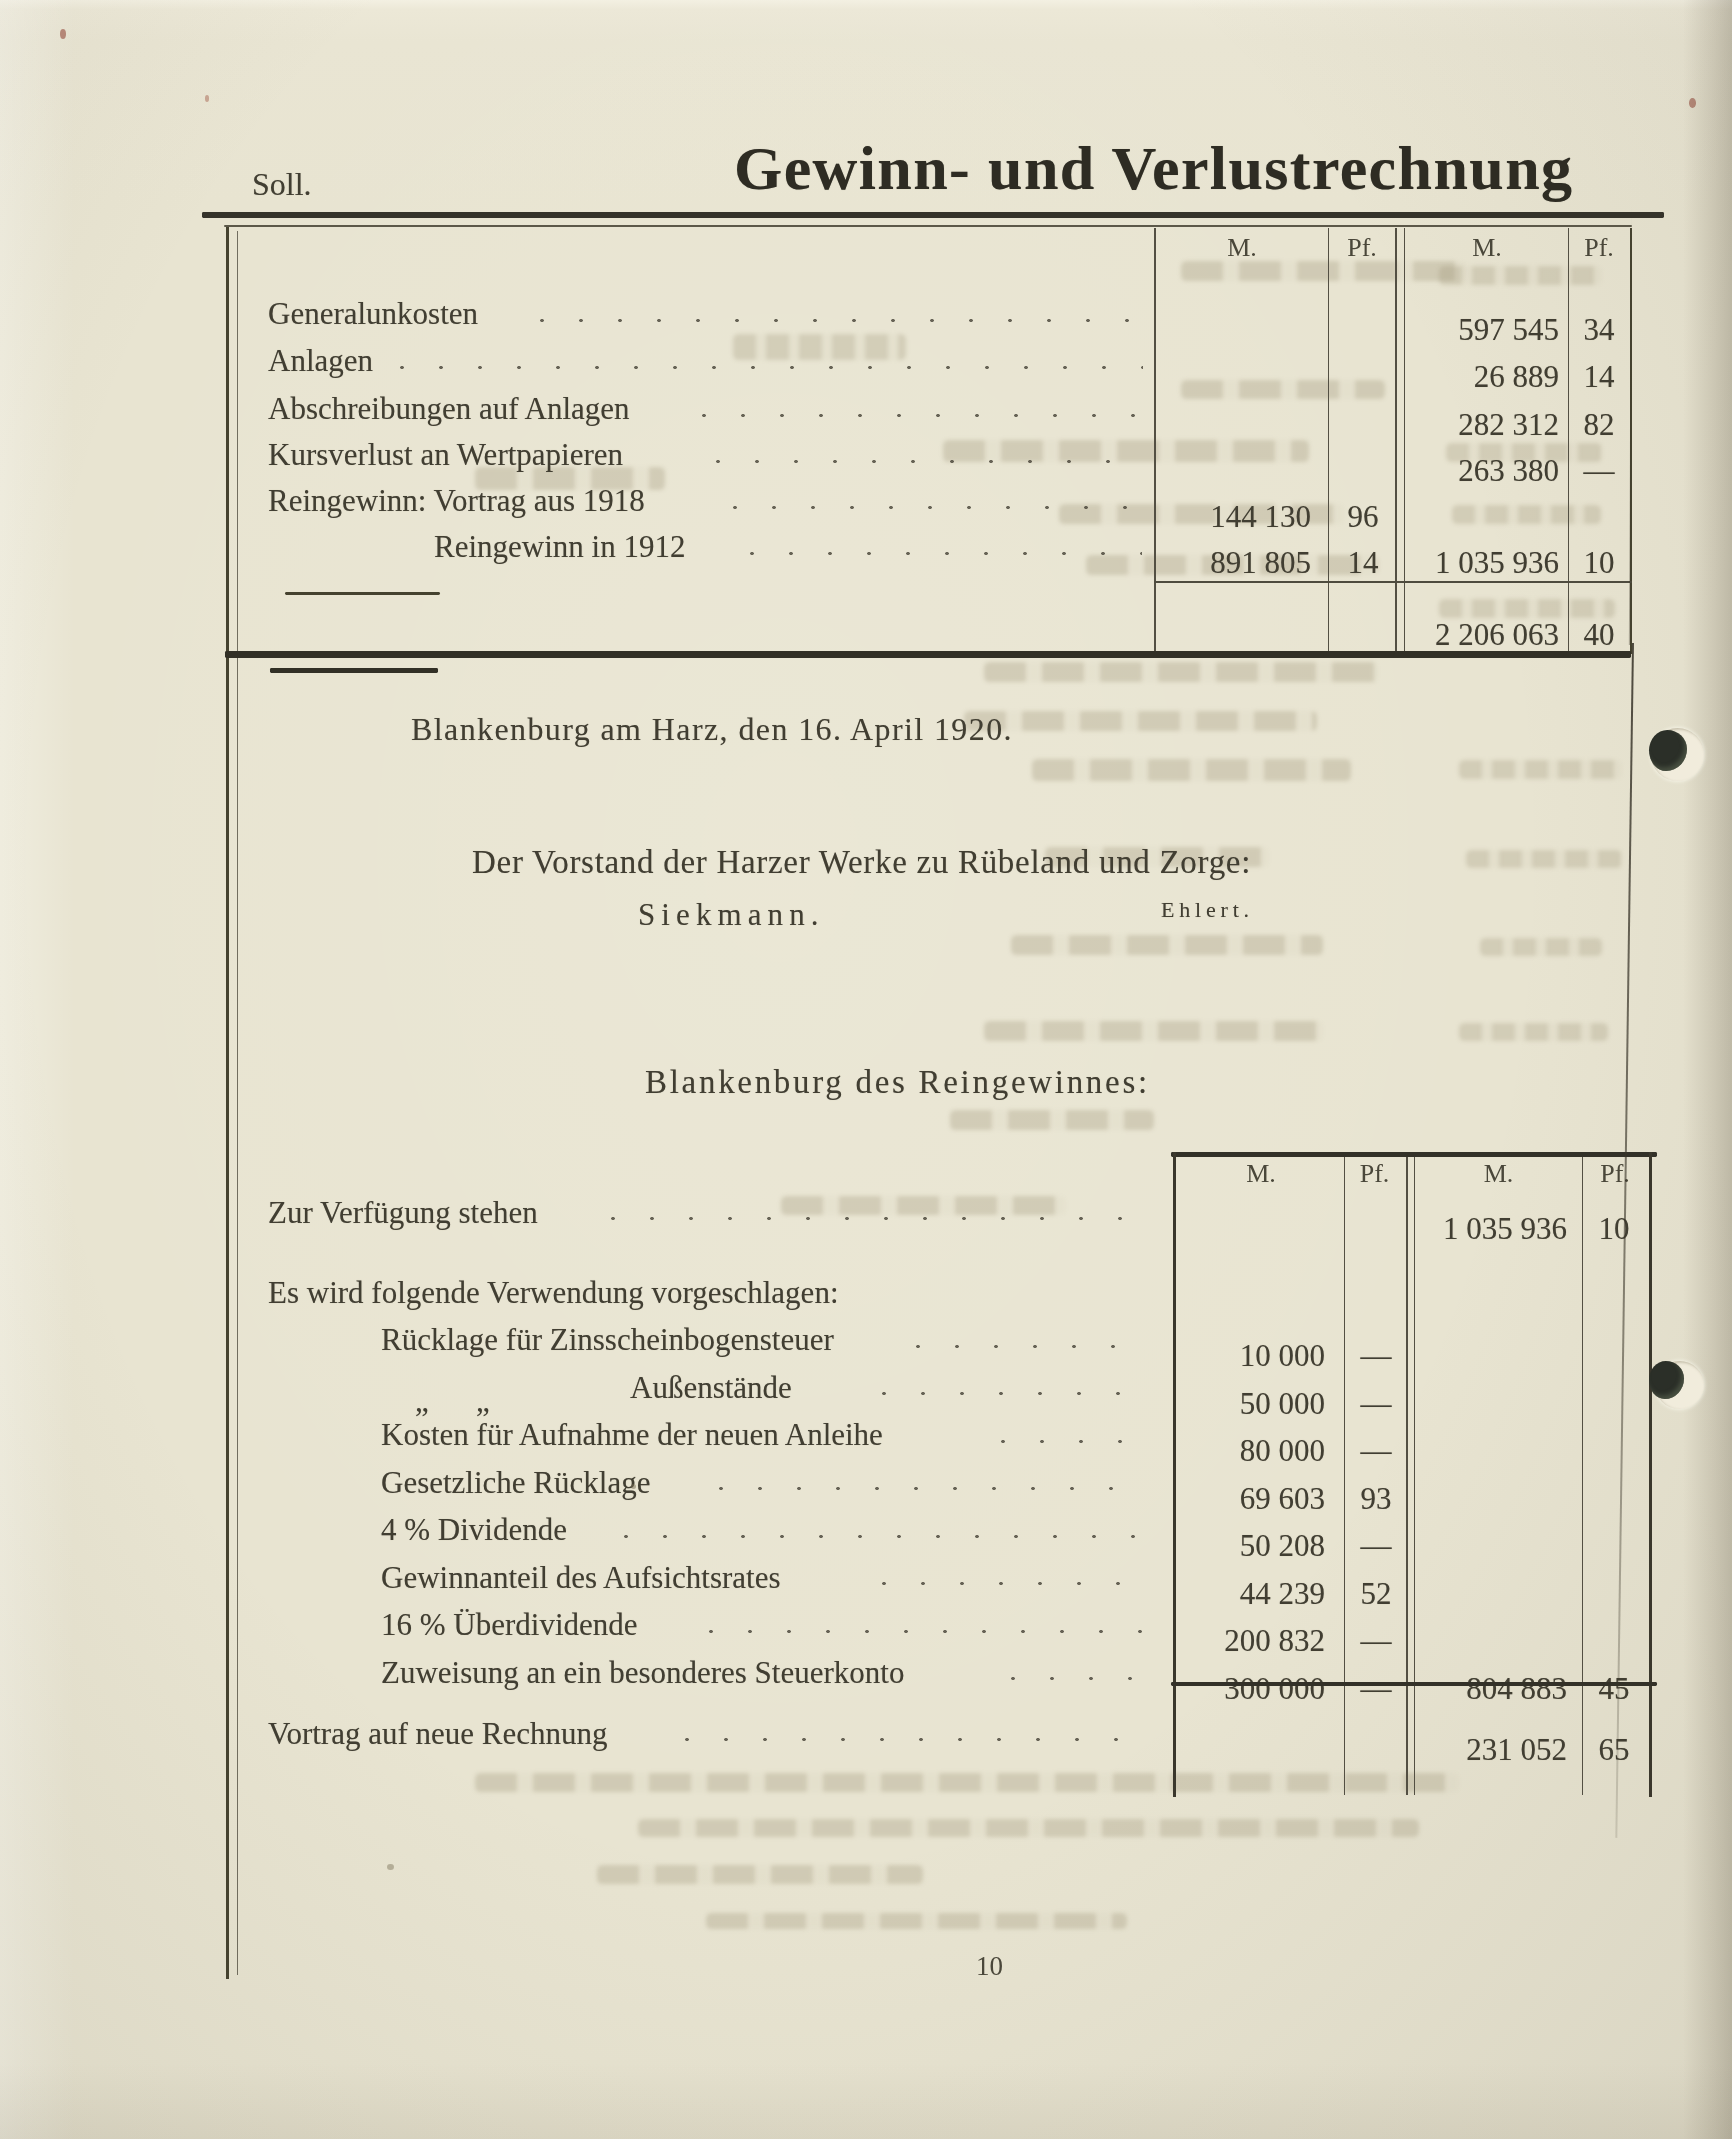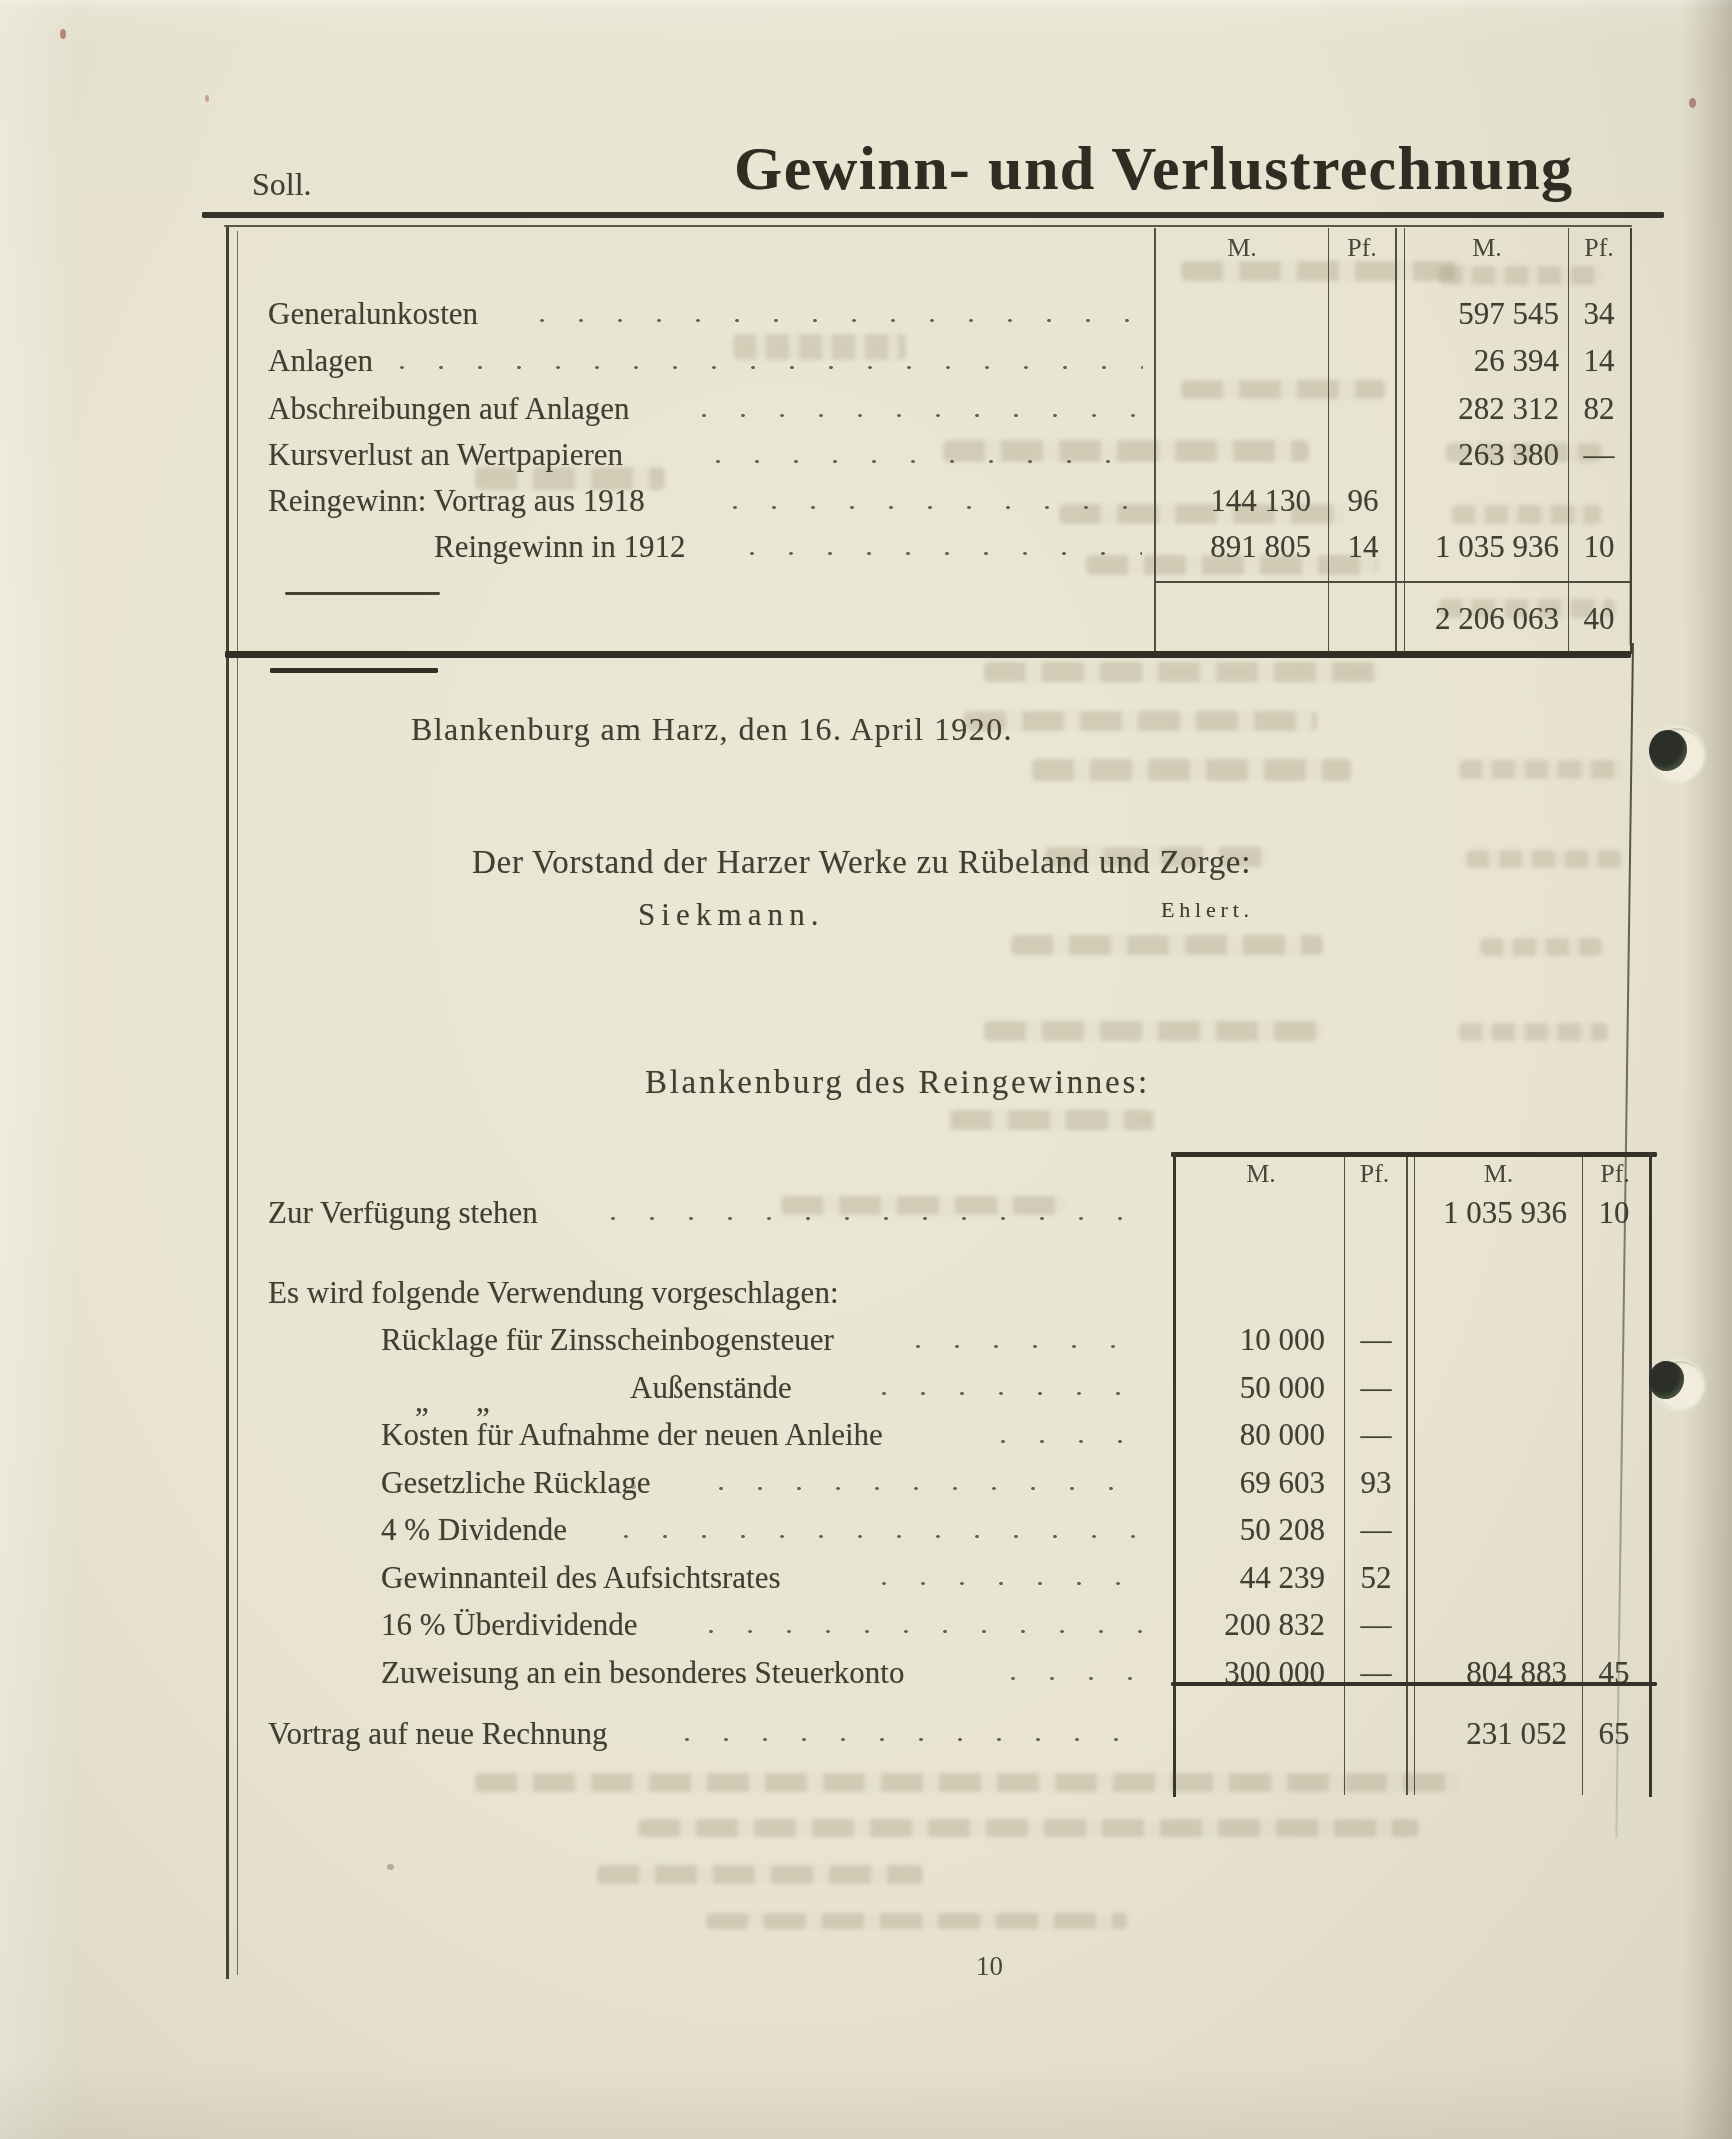--- a/index.html
+++ b/index.html
@@ -47,21 +47,21 @@
   #t1-mid-money{left:1154px;top:581px;width:478px;height:2px;background:#4e4b3e;}
   #t1-mid-label{left:285px;top:592px;width:155px;height:3.4px;background:#45422f;}
   #t1-bottom{left:225px;top:651px;width:1406px;height:6.8px;background:#323026;}
   #t1-bottom-short{left:270px;top:668px;width:168px;height:4.8px;background:#323026;}
 
   .colhead{position:absolute;font-size:26px;text-align:center;color:#4a473a;}
   .t1h{top:233px;}
   .t2h{top:1159px;}
 
   .row-label{position:absolute;font-size:31px;}
-  .cell{position:absolute;font-size:31px;}
+  .cell{position:absolute;font-size:31px;margin-top:16px;}
   .m1a{left:1158px;width:153px;text-align:right;}   
   .p1a{left:1332px;width:62px;text-align:center;}
   .m2a{left:1408px;width:151px;text-align:right;}
   .p2a{left:1569px;width:60px;text-align:center;}
 
   .m1b{left:1178px;width:147px;text-align:right;}   
   .p1b{left:1348px;width:56px;text-align:center;}
   .m2b{left:1416px;width:151px;text-align:right;}
   .p2b{left:1583px;width:62px;text-align:center;}
 
@@ -165,21 +165,21 @@
   <div class="colhead t1h" style="left:1406px;width:162px">M.</div>
   <div class="colhead t1h" style="left:1568px;width:62px">Pf.</div>
 
   <div class="row-label ink" style="left:268px;top:296px">Generalunkosten</div>
   <div class="leader" style="left:540px;top:318px;width:604px"></div>
   <div class="cell ink m2a" style="top:296px">597 545</div>
   <div class="cell ink p2a" style="top:296px">34</div>
 
   <div class="row-label ink" style="left:268px;top:343px">Anlagen</div>
   <div class="leader" style="left:400px;top:365px;width:743px"></div>
-  <div class="cell ink m2a" style="top:343px">26 394</div>
+  <div class="cell ink m2a" style="top:343px">26 889</div>
   <div class="cell ink p2a" style="top:343px">14</div>
 
   <div class="row-label ink" style="left:268px;top:391px">Abschreibungen auf Anlagen</div>
   <div class="leader" style="left:702px;top:413px;width:441px"></div>
   <div class="cell ink m2a" style="top:391px">282 312</div>
   <div class="cell ink p2a" style="top:391px">82</div>
 
   <div class="row-label ink" style="left:268px;top:437px">Kursverlust an Wertpapieren</div>
   <div class="leader" style="left:716px;top:459px;width:428px"></div>
   <div class="cell ink m2a" style="top:437px">263 380</div>

